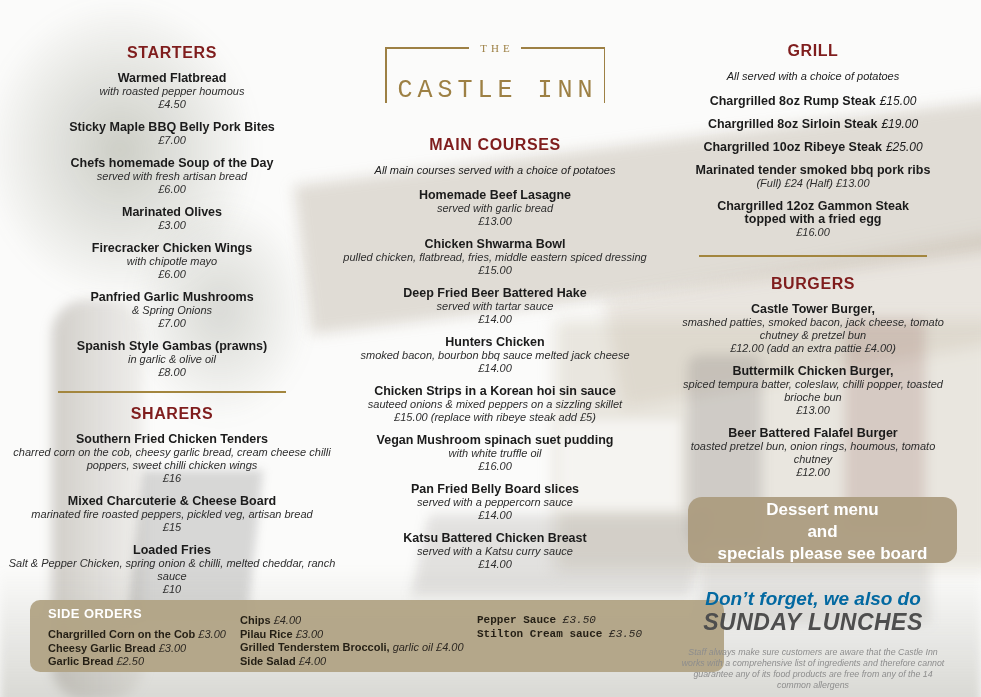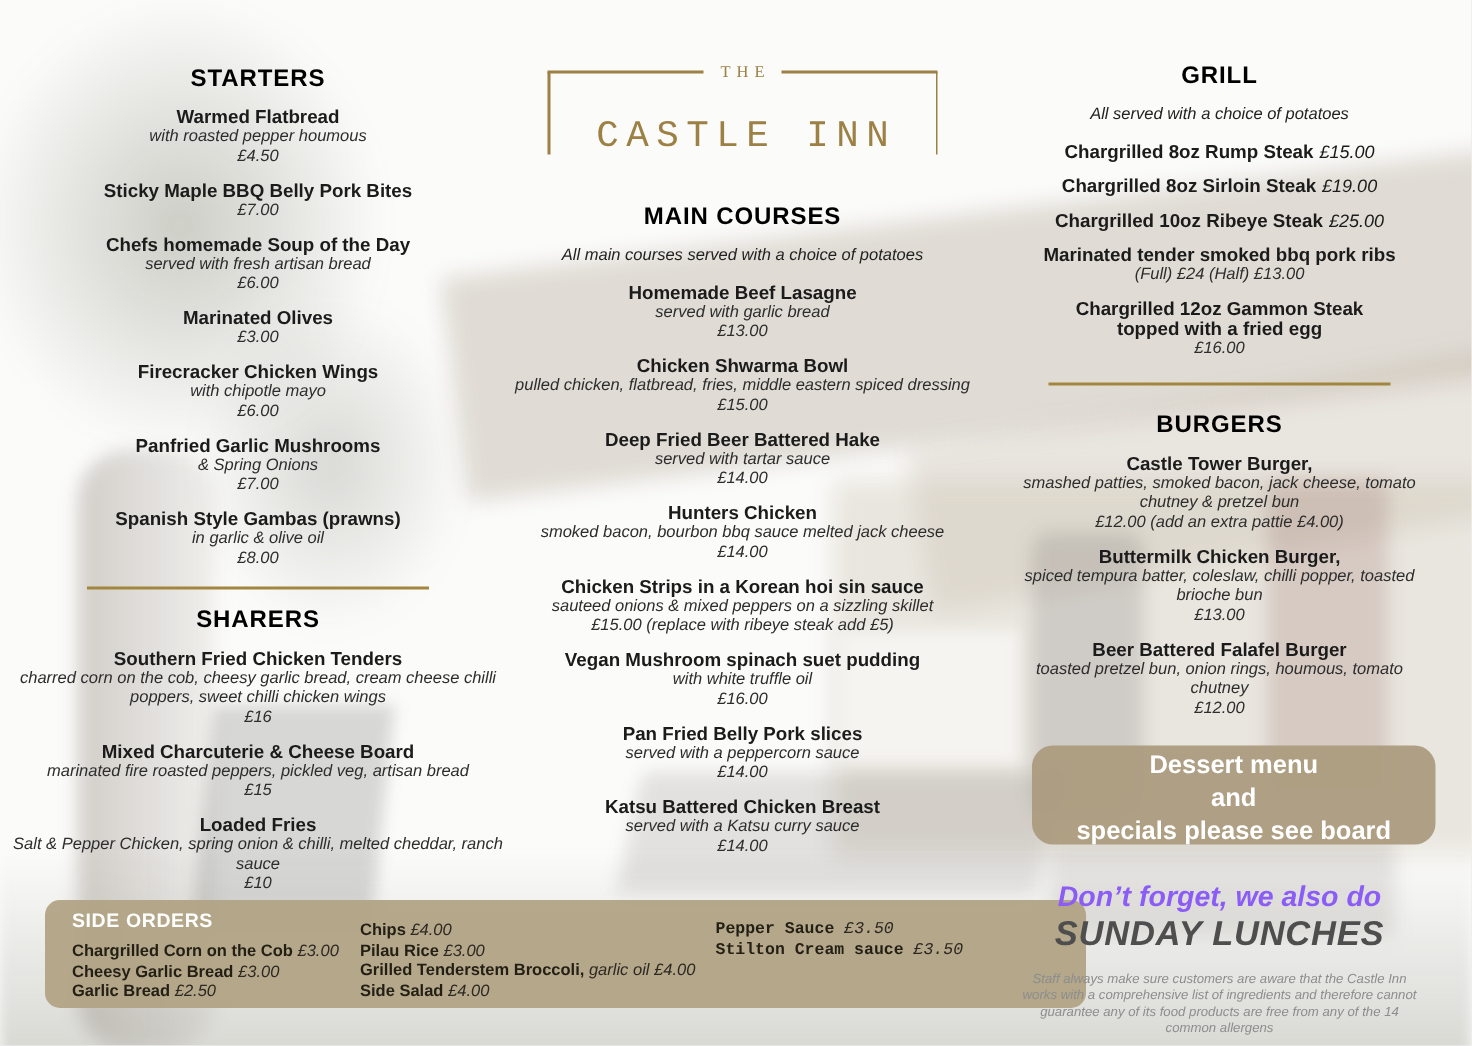--- a/index.html
+++ b/index.html
@@ -38,32 +38,32 @@
     background:rgba(92,86,80,.13); filter:blur(6px);}
   .bg-grass{left:0; bottom:-10px; width:100%; height:140px;
     background:linear-gradient(rgba(158,156,142,0), rgba(146,146,134,.34)); filter:blur(4px);}
 
   
   .col{position:absolute; text-align:center;}
   .left-col{left:4px; top:44px; width:336px;}
   .center-col{left:335px; top:40px; width:320px;}
   .right-col{left:678px; top:42px; width:270px;}
 
-  .sec-title{margin:0 0 10px 0; font-size:16px; font-weight:bold; letter-spacing:.6px; color:#000000; line-height:18px;}
+  .sec-title{margin:0 0 10px 0; font-size:16px; font-weight:bold; letter-spacing:.6px; color:#7f1d1d; line-height:18px;}
   .sec-sub{font-style:italic; font-size:11px; color:#222; line-height:13px; margin-bottom:12px;}
   .m-item{margin-bottom:10px;}
   .m-name{font-weight:bold; font-size:12.5px; color:#1b1b1b; line-height:13px;}
   .m-desc{font-style:italic; font-size:11px; color:#2d2d2d; line-height:13px;}
   .rule{height:2px; background:#a3863e; width:228px; margin:12px auto 12px auto;}
   .rule-right{margin:16px auto 18px auto;}
   .g-item{margin-bottom:10px;}
   .g-price{font-weight:normal; font-style:italic; font-size:12px; color:#1b1b1b; margin-left:4px;}
 
   
-  .logo{position:relative; width:260px; margin:0 auto 24px auto; color:#9d8044; padding:2px 0;}
+  .logo{position:relative; width:220px; margin:0 auto 24px auto; color:#9d8044; padding:2px 0;}
   .logo-row{display:flex; align-items:center; gap:7px;}
   .logo-line{flex:1; height:1.5px; background:#9d8044;}
   .logo-the{font-family:"Liberation Serif", serif; font-size:11px; letter-spacing:4px; text-indent:4px;}
   .logo-place{font-family:"Liberation Serif", serif; font-size:12px; letter-spacing:5px; text-indent:5px;}
   .logo-name{font-family:Liberation Mono, monospace; font-size:25px; letter-spacing:5px; text-indent:5px;
     text-align:center; white-space:nowrap; margin:22px 0 5px 0; color:#9d8044;}
   .logo-side{position:absolute; top:8px; bottom:9px; width:1.5px; background:#9d8044;}
   .logo-side.left{left:0;} .logo-side.right{right:0;}
 
   
@@ -78,21 +78,21 @@
   .sides-col1{left:18px; top:6px;}
   .sides-col2{left:210px; top:14px;}
   .sides-col3{left:447px; top:14px;font-family:Liberation Mono, monospace;}
   .sides-title{color:#fff; font-weight:bold; font-size:13px; letter-spacing:.4px; margin-bottom:7px;}
   .s-item{font-size:11px; line-height:13.5px; color:#241f15;}
   .s-name{font-weight:bold;}
   .s-price{font-style:italic; font-weight:normal; color:#2d2822;}
 
   
   .footer-right{position:absolute; left:668px; top:588px; width:290px; text-align:center;}
-  .dont{font-style:italic; font-weight:bold; font-size:19px; color:#8b5cf6; line-height:22px;}
+  .dont{font-style:italic; font-weight:bold; font-size:19px; color:#0369a1; line-height:22px;}
   .sunday{font-style:italic; font-weight:bold; font-size:23px; color:#4e4e4e; line-height:25px; letter-spacing:.5px;}
   .allergen{font-style:italic; font-size:8.8px; color:#8d8d8d; line-height:11px; margin:12px auto 0 auto; width:272px;}
 </style>
 </head>
 <body>
 
 <div class="page">
 
   <div class="bg">
     <div class="bg-foliage1"></div>
@@ -225,21 +225,21 @@
           <div class="m-desc">£15.00 (replace with ribeye steak add £5)</div>
         </div>
 
         <div class="m-item">
           <div class="m-name">Vegan Mushroom spinach suet pudding</div>
           <div class="m-desc">with white truffle oil</div>
           <div class="m-desc">£16.00</div>
         </div>
 
         <div class="m-item">
-          <div class="m-name">Pan Fried Belly Pork slices</div>
+          <div class="m-name">Pan Fried Belly Board slices</div>
           <div class="m-desc">served with a peppercorn sauce</div>
           <div class="m-desc">£14.00</div>
         </div>
 
         <div class="m-item">
           <div class="m-name">Katsu Battered Chicken Breast</div>
           <div class="m-desc">served with a Katsu curry sauce</div>
           <div class="m-desc">£14.00</div>
         </div>
       </div>

